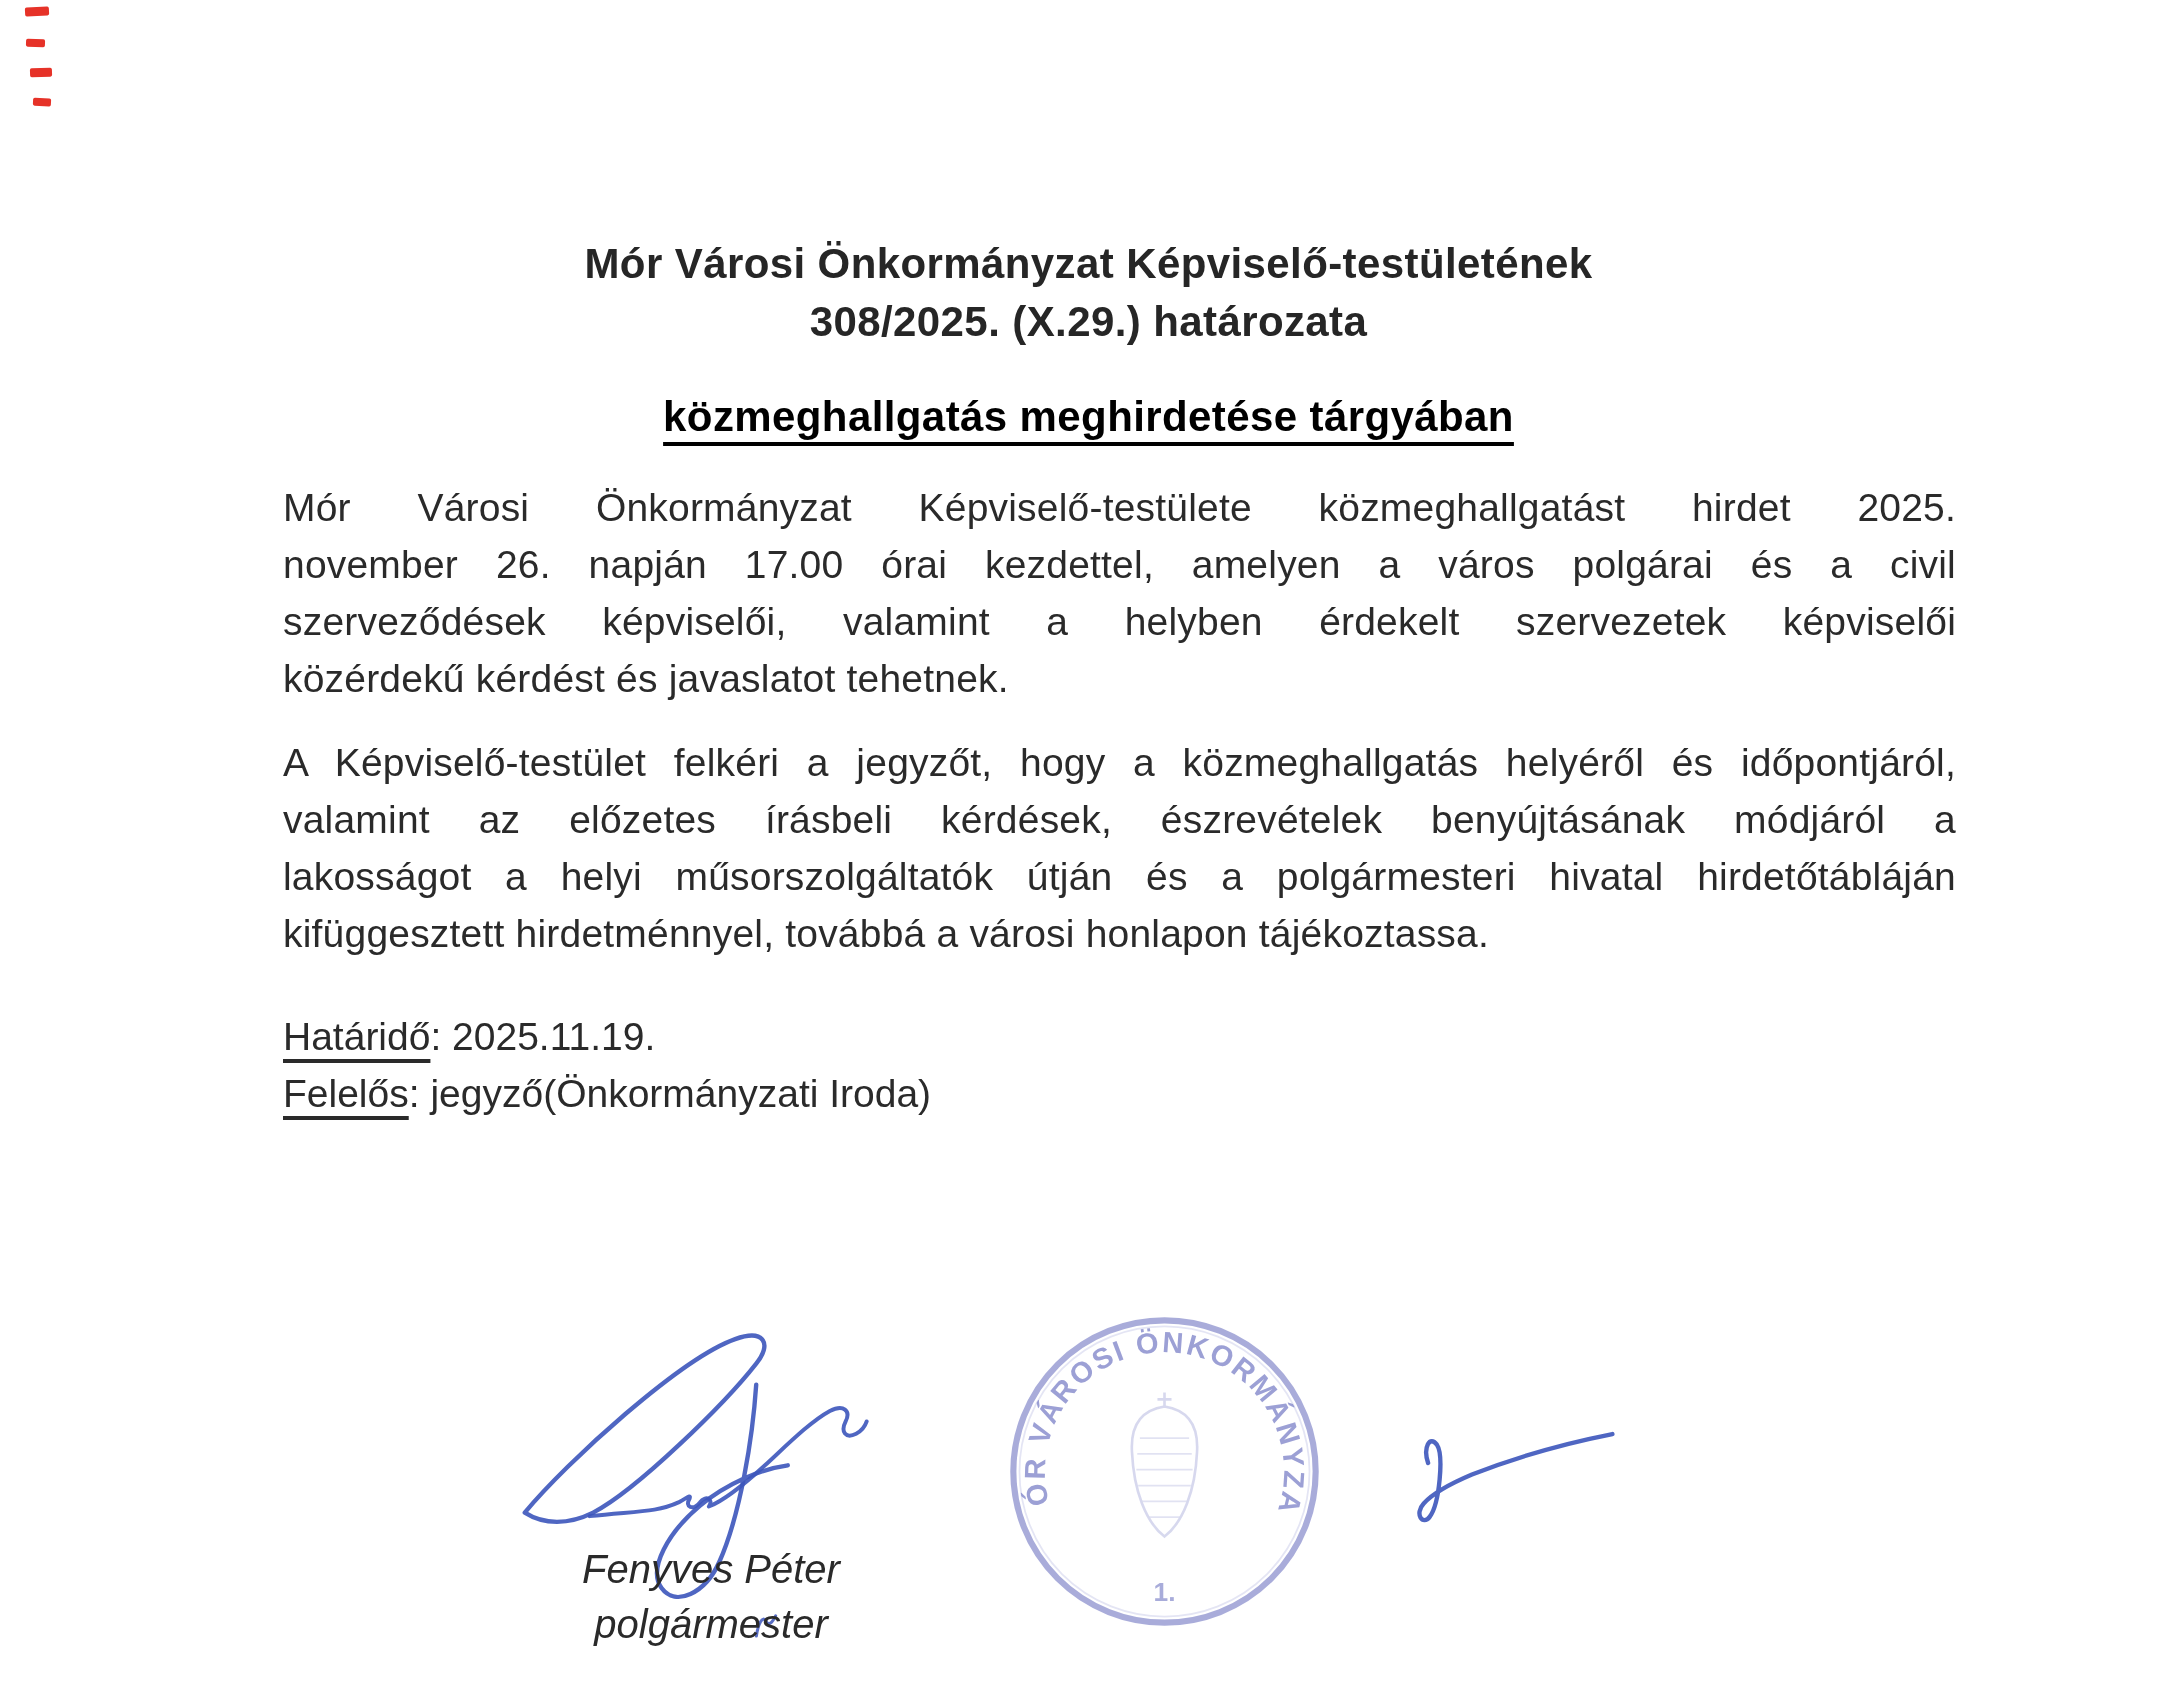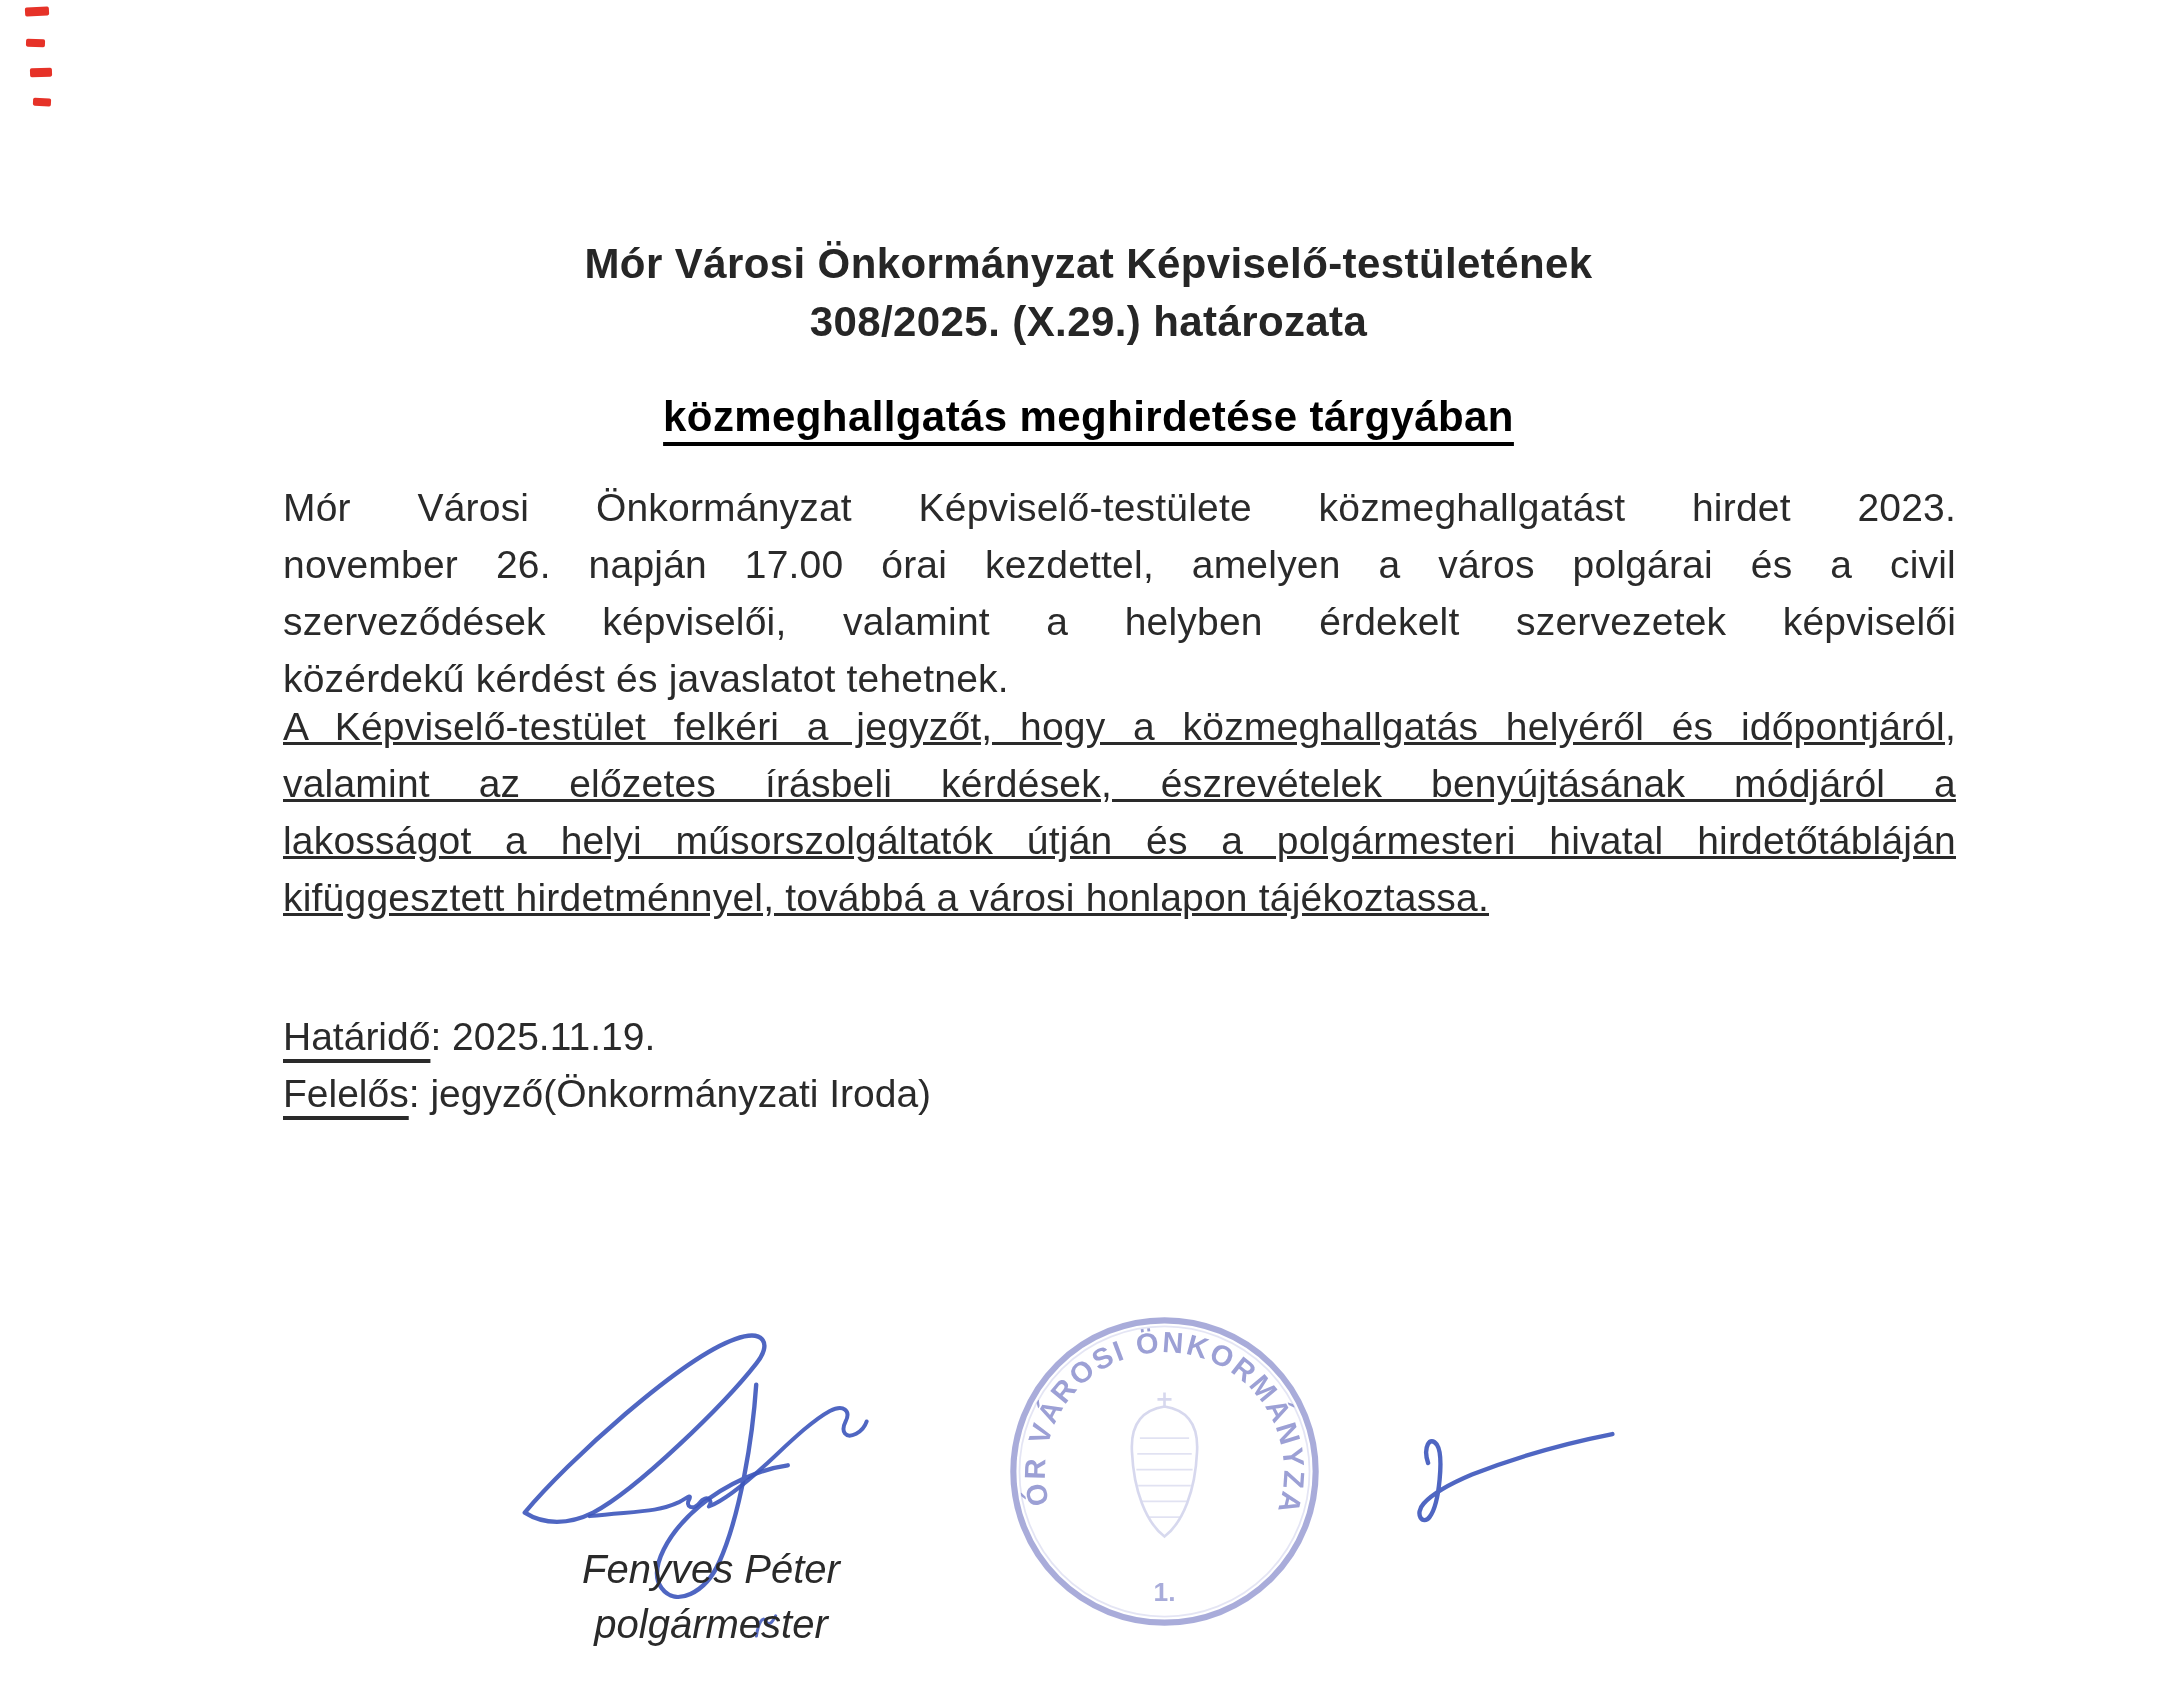--- a/index.html
+++ b/index.html
@@ -34,21 +34,21 @@
     text-decoration-thickness:4.4px;
     text-underline-offset:11.4px;
   }
 
   .para{
     position:absolute;left:283px;width:1673px;
     font-size:39px;line-height:57px;color:#2a2a2a;
     letter-spacing:0.2px;
   }
   .p1{top:479px;}
-  .p2{top:698px;text-decoration:underline;}
+  .p2{top:734px;}
   .jline{text-align:justify;text-align-last:justify;}
   .jline.last{text-align-last:left;}
 
   .meta{
     position:absolute;left:283px;top:1008px;
     font-size:39px;line-height:57px;color:#2a2a2a;
   }
   .meta .lbl{
     text-decoration:underline;
     text-decoration-thickness:3.5px;
@@ -82,21 +82,21 @@
   <div class="title-block">
     <div>Mór Városi Önkormányzat Képviselő-testületének</div>
     <div>308/2025. (X.29.) határozata</div>
   </div>
 
   <div class="subject-line">
     <span>közmeghallgatás meghirdetése tárgyában</span>
   </div>
 
   <div class="para p1">
-    <div class="jline">Mór Városi Önkormányzat Képviselő-testülete közmeghallgatást hirdet 2023.</div>
+    <div class="jline">Mór Városi Önkormányzat Képviselő-testülete közmeghallgatást hirdet 2025.</div>
     <div class="jline">november 26. napján 17.00 órai kezdettel, amelyen a város polgárai és a civil</div>
     <div class="jline">szerveződések képviselői, valamint a helyben érdekelt szervezetek képviselői</div>
     <div class="jline last">közérdekű kérdést és javaslatot tehetnek.</div>
   </div>
 
   <div class="para p2">
     <div class="jline">A Képviselő-testület felkéri a jegyzőt, hogy a közmeghallgatás helyéről és időpontjáról,</div>
     <div class="jline">valamint az előzetes írásbeli kérdések, észrevételek benyújtásának módjáról a</div>
     <div class="jline">lakosságot a helyi műsorszolgáltatók útján és a polgármesteri hivatal hirdetőtábláján</div>
     <div class="jline last">kifüggesztett hirdetménnyel, továbbá a városi honlapon tájékoztassa.</div>

